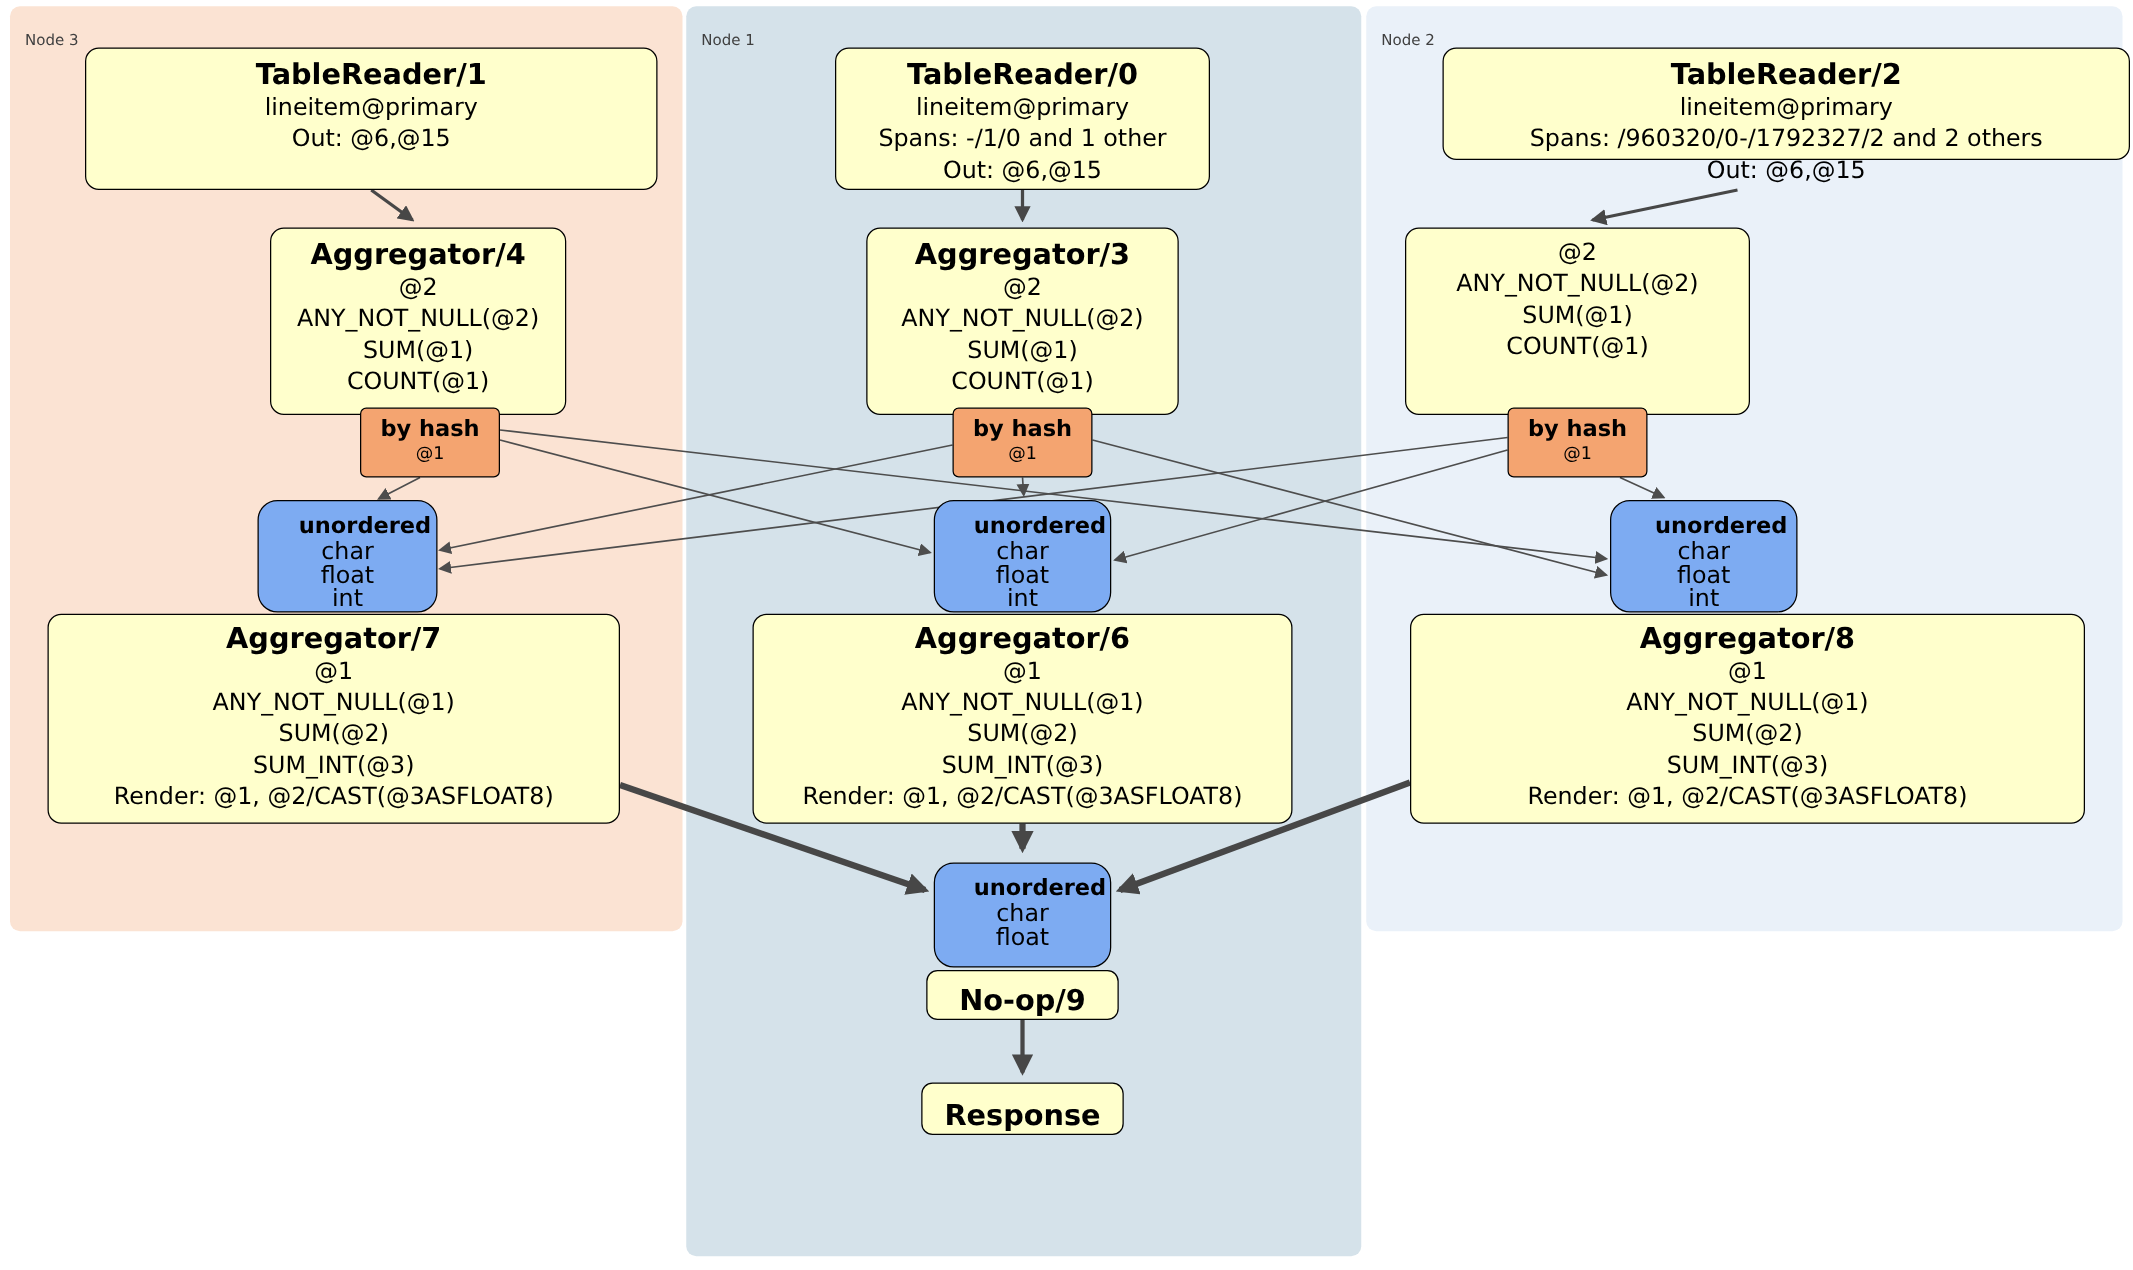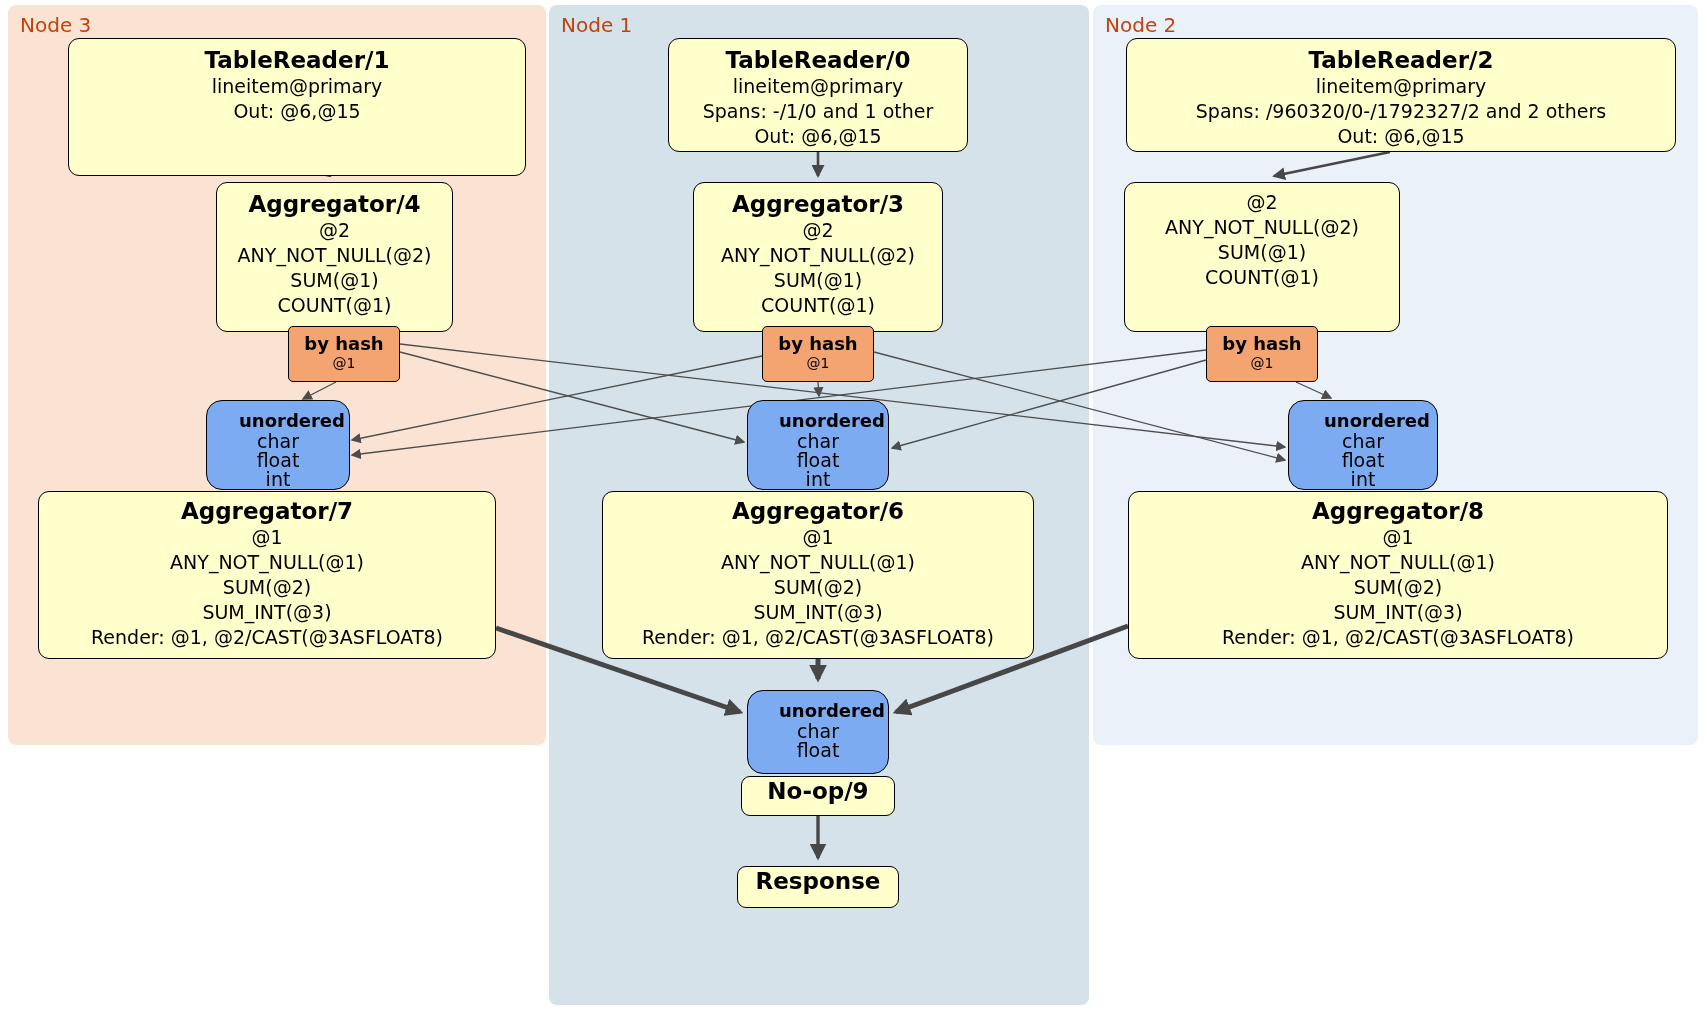--- a/index.html
+++ b/index.html
@@ -11,33 +11,33 @@
     --node2-bg:#eaf1f9;
   }
   *{box-sizing:border-box;margin:0;padding:0;}
   html,body{background:#ffffff;}
   body{font-family:"DejaVu Sans","Liberation Sans",sans-serif;color:#000;}
   .canvas{position:relative;width:1706px;height:1016px;overflow:hidden;background:#fff;}
   .panel{position:absolute;border-radius:8px;z-index:0;}
   .panel-node3{background:var(--node3-bg);}
   .panel-node1{background:var(--node1-bg);text-align:right;}
   .panel-node2{background:var(--node2-bg);}
-  .panel-label{position:absolute;top:8px;left:12px;font-size:20px;color:#c2410c;}
+  .panel-label{position:absolute;top:20px;left:12px;font-size:12px;color:#404040;}
   svg.edges{position:absolute;left:0;top:0;z-index:1;pointer-events:none;}
   .box{position:absolute;z-index:2;border:1.4px solid #000;text-align:center;}
   .proc{background:var(--processor);border-radius:11px;padding-top:7px;}
   .box-title{font-weight:bold;font-size:23px;line-height:28px;}
   .box-line{font-size:19px;line-height:25px;}
   .router{background:var(--router);border-radius:5px;padding-top:5px;}
   .router .r-title{font-weight:bold;font-size:18px;line-height:23px;}
   .router .r-sub{font-size:14px;line-height:17px;}
   .sync{background:var(--sync);border-radius:16px;padding-top:8px;}
   .sync .s-title{font-weight:bold;font-size:18px;line-height:23px;margin-left:28px;}
   .sync .s-line{font-size:19px;line-height:19px;}
-  .mini{background:var(--processor);border-radius:9px;display:flex;align-items:flex-start;justify-content:center;}
+  .mini{background:var(--processor);border-radius:9px;display:flex;align-items:flex-end;justify-content:center;}
 </style>
 </head>
 <body>
 
 <div class="canvas">
 
   <div class="panel panel-node3" style="left:8px;top:5px;width:538px;height:740px">
     <div class="panel-label">Node 3</div>
   </div>
   <div class="panel panel-node1" style="left:549px;top:5px;width:540px;height:1000px">
@@ -82,21 +82,21 @@
       <line x1="496" y1="628" x2="740" y2="712" marker-end="url(#mT)"></line>
       <line x1="818" y1="659" x2="818" y2="679" marker-end="url(#mT)"></line>
       <line x1="1128" y1="626" x2="896" y2="712" marker-end="url(#mT)"></line>
     </g>
 
     <g stroke="#474747" stroke-width="3.4" fill="none">
       <line x1="818" y1="816" x2="818" y2="858" marker-end="url(#mM)"></line>
     </g>
   </svg>
 
-  <div class="box proc" style="left:68px;top:38px;width:458px;height:138px">
+  <div class="box proc" style="left:68px;top:38px;width:458px;height:114px">
     <div class="box-title">TableReader/1</div>
     <div class="box-line">lineitem@primary</div>
     <div class="box-line">Out: @6,@15</div>
   </div>
   <div class="box proc" style="left:216px;top:182px;width:237px;height:150px">
     <div class="box-title">Aggregator/4</div>
     <div class="box-line">@2</div>
     <div class="box-line">ANY_NOT_NULL(@2)</div>
     <div class="box-line">SUM(@1)</div>
     <div class="box-line">COUNT(@1)</div>
@@ -145,21 +145,21 @@
   </div>
   <div class="box proc" style="left:602px;top:491px;width:432px;height:168px;padding-top:5px">
     <div class="box-title">Aggregator/6</div>
     <div class="box-line">@1</div>
     <div class="box-line">ANY_NOT_NULL(@1)</div>
     <div class="box-line">SUM(@2)</div>
     <div class="box-line">SUM_INT(@3)</div>
     <div class="box-line">Render: @1, @2/CAST(@3ASFLOAT8)</div>
   </div>
 
-  <div class="box proc" style="left:1126px;top:38px;width:550px;height:114px">
+  <div class="box proc" style="left:1154px;top:38px;width:550px;height:90px">
     <div class="box-title">TableReader/2</div>
     <div class="box-line">lineitem@primary</div>
     <div class="box-line">Spans: /960320/0-/1792327/2 and 2 others</div>
     <div class="box-line">Out: @6,@15</div>
   </div>
   <div class="box proc" style="left:1124px;top:182px;width:276px;height:150px">
     <div class="box-line">@2</div>
     <div class="box-line">ANY_NOT_NULL(@2)</div>
     <div class="box-line">SUM(@1)</div>
     <div class="box-line">COUNT(@1)</div>

